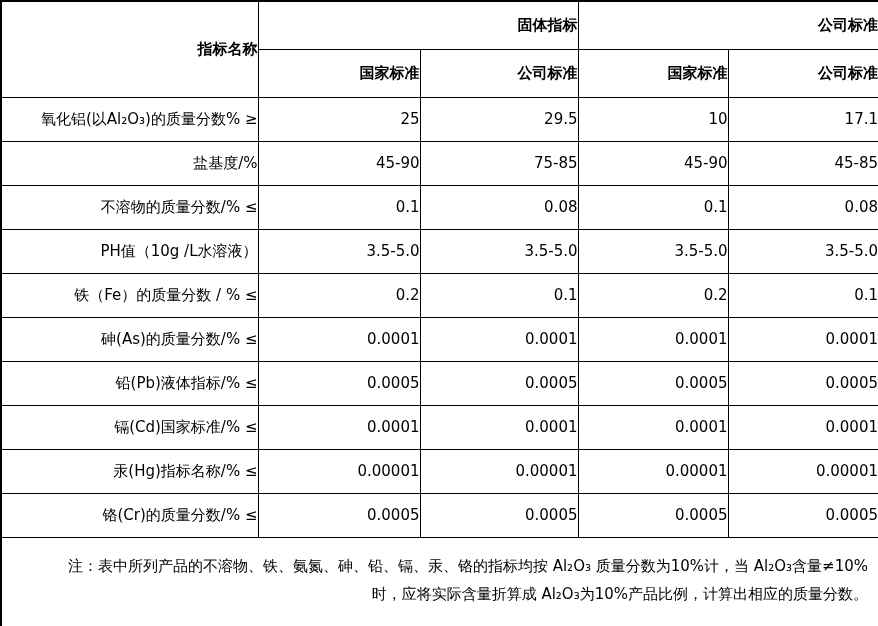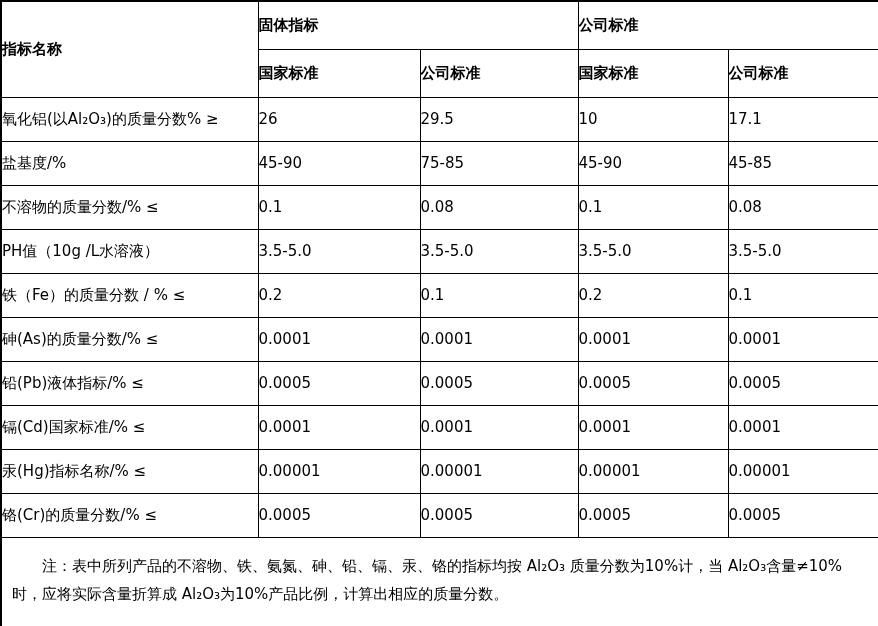--- a/index.html
+++ b/index.html
@@ -12,35 +12,35 @@
     width: 878px;
     height: 626px;
     border-collapse: collapse;
     table-layout: fixed;
     border: 2px solid #000000;
     color: #000000;
     background: #ffffff;
   }
   .spec-table th, .spec-table td {
     border: 1px solid #000000;
-    text-align: left;
+    text-align: right;
     vertical-align: middle;
     font-size: 15px;
     overflow: hidden;
     white-space: nowrap;
   }
   .spec-table th {
     font-weight: bold;
     font-size: 15px;
   }
   tr.hdr-row { height: 48px; }
   tr.data-row { height: 44px; }
   tr.note-row { height: 90px; }
   td.note-cell {
-    text-align: left;
+    text-align: right;
     white-space: normal;
     vertical-align: middle;
     padding: 6px 10px 10px 10px;
     font-size: 15px;
     line-height: 28px;
     margin-left: 22px;
   }
   td.note-cell .note-text { text-indent: 2em; display: block; }
 </style>
 </head>
@@ -62,21 +62,21 @@
     </tr>
     <tr class="hdr-row">
       <th>国家标准</th>
       <th>公司标准</th>
       <th>国家标准</th>
       <th>公司标准</th>
     </tr>
 
     <tr class="data-row">
       <td>氧化铝(以Al₂O₃)的质量分数% ≥</td>
-      <td>26</td>
+      <td>25</td>
       <td>29.5</td>
       <td>10</td>
       <td>17.1</td>
     </tr>
     <tr class="data-row">
       <td>盐基度/%</td>
       <td>45-90</td>
       <td>75-85</td>
       <td>45-90</td>
       <td>45-85</td>

